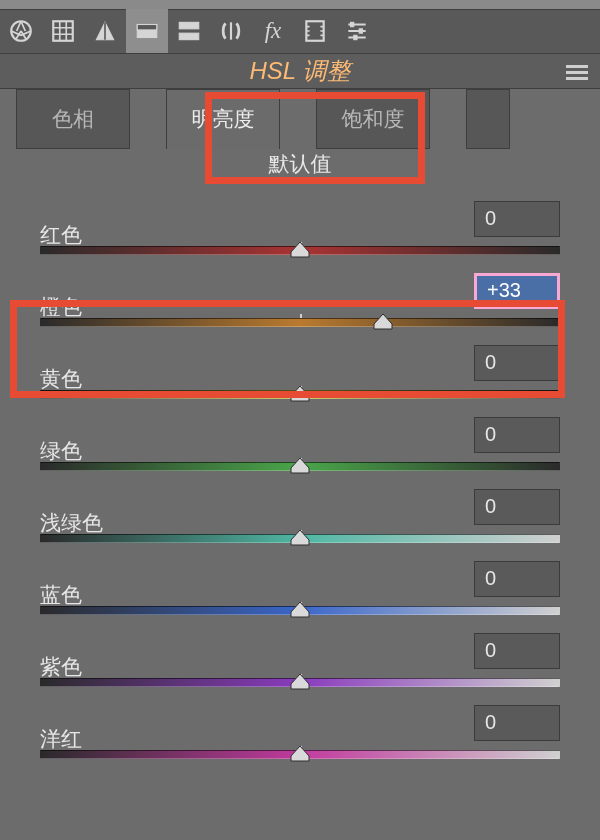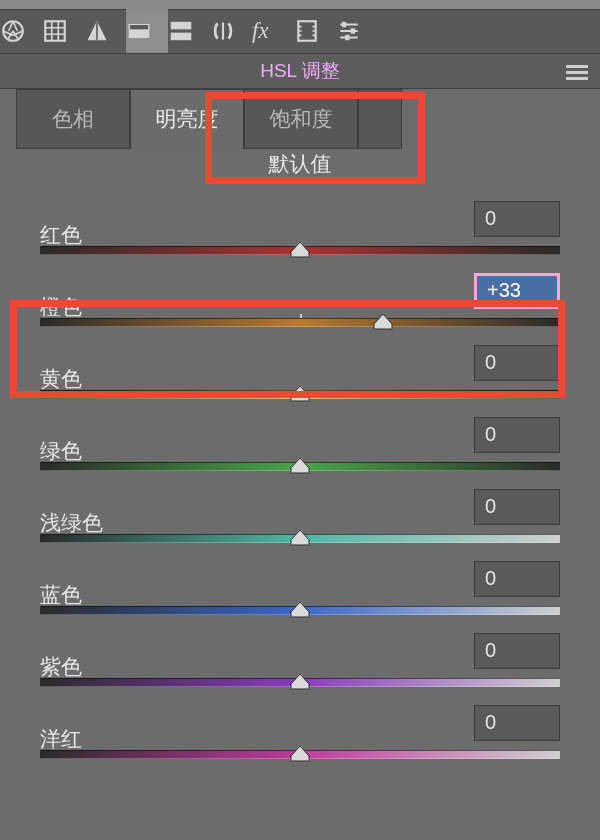--- a/index.html
+++ b/index.html
@@ -2,34 +2,34 @@
 <html><head>
   <meta charset="utf-8">
   <style>
     * { margin:0; padding:0; box-sizing:border-box; font-family:sans-serif; }
     body { width:600px; height:840px; background:#6d6d6d; overflow:hidden; }
     .outer { width:600px; height:840px; background:#6c6c6c; display:flex; flex-direction:column; }
 
     .top-strip { height:10px; background:#8a8a8a; border-bottom:1px solid #3f3f3f; }
 
     .tool-row { display:flex; background:#595959; height:44px; align-items:center; border-bottom:1px solid #3e3e3e; }
-    .tool-icon { width:42px; height:44px; display:flex; align-items:center; justify-content:flex-start; cursor:pointer; }
+    .tool-icon { width:42px; height:44px; display:flex; align-items:center; justify-content:center; cursor:pointer; }
     .tool-icon.active { background:#8e8e8e; }
     .tool-icon svg { fill:#d5d5d5; stroke:#d5d5d5; }
     .tool-fx { color:#d5d5d5; font-size:23px; font-style:italic; font-family:"Times New Roman",serif; }
     .tool-end { margin-left:auto; width:20px; }
 
     .title-row { height:36px; background:#5d5d5d; display:flex; align-items:center; justify-content:center; position:relative; border-bottom:1px solid #3e3e3e;}
-    .title-row span { color:#f0abfc; font-size:19px; }
+    .title-row span { color:#fdba74; font-size:24px;font-style:italic; }
     .menu-icon { position:absolute; right:12px; top:8px; cursor:pointer; }
     .menu-line { width:22px; height:3px; background:#cfcfcf; margin:3px 0; }
 
     .main-panel { margin:0 16px 0 16px; height:770px; display:flex; flex-direction:column; position:relative; }
 
-    .tabs { display:flex; height:60px; position:relative; }
+    .tabs { display:flex; height:60px; position:relative;gap:36px; }
     .tab { width:114px; height:60px; display:flex; align-items:center; justify-content:center; color:#b7b7b7; font-size:21px; background:#5a5a5a; border:1px solid #3d3d3d; cursor:pointer; }
     .tab.inactive { background:#575757; }
     .tab.active { background:#6b6b6b; color:#ededed; border-top:1px solid #3d3d3d; border-left:1px solid #3d3d3d; border-right:1px solid #3d3d3d; border-bottom:none; }
     .tab.extra { width:44px; background:#575757; }
 
     .hl1 { position:absolute; border:7px solid #e84b33; left:205px; top:92px; width:220px; height:92px; pointer-events:none; z-index:5;}
     .hl2 { position:absolute; border:7px solid #e84b33; left:10px; top:300px; width:555px; height:98px; pointer-events:none; z-index:5;}
 
     .default-row { height:40px; display:flex; justify-content:center; color:#e8e8e8; font-size:21px; margin-top:1px; cursor:pointer;}
 

